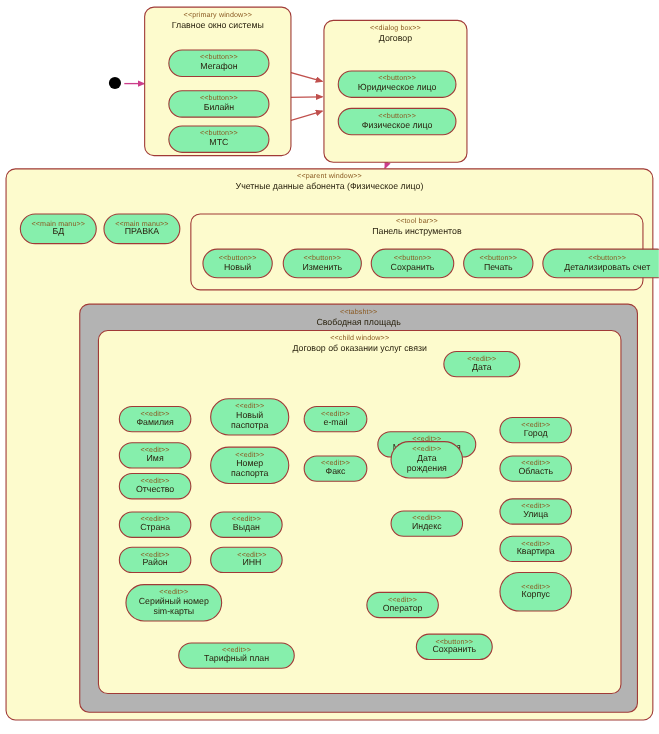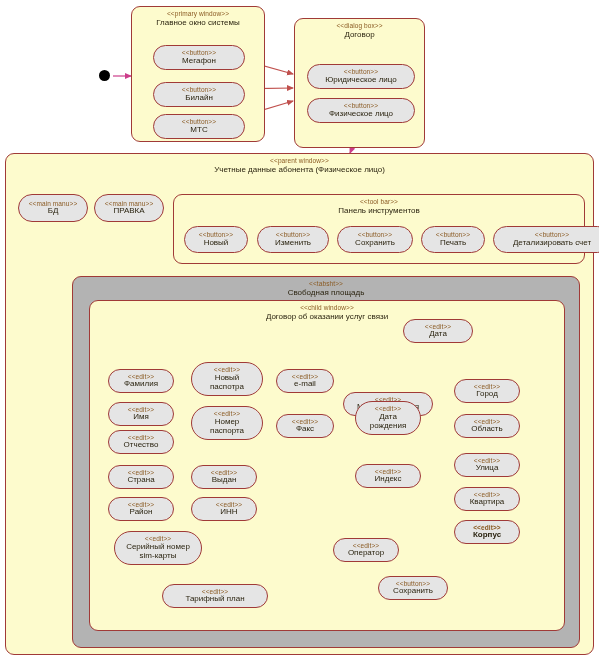--- a/index.html
+++ b/index.html
@@ -14,21 +14,21 @@
     position: relative;
     width: 599px;
     height: 667px;
     background: #ffffff;
     overflow: hidden;
   }
   
   .node {
     position: absolute;
     box-sizing: border-box;
-    background: #e5e5e5;
+    background: #86efac;
     border: 1.3px solid #a03a37;
     border-radius: 14px;
     display: flex;
     flex-direction: column;
     align-items: center;
     justify-content: center;
     text-align: center;
     color: #3a2f12;
     line-height: 1.12;
   }
@@ -279,21 +279,21 @@
           <span class="label">Область</span>
         </div>
         <div class="node pill" style="left:364px; top:152px; width:66px; height:24px;">
           <span class="stereo">&lt;&lt;edit&gt;&gt;</span>
           <span class="label">Улица</span>
         </div>
         <div class="node pill" style="left:364px; top:186px; width:66px; height:24px;">
           <span class="stereo">&lt;&lt;edit&gt;&gt;</span>
           <span class="label">Квартира</span>
         </div>
-        <div class="node pill" style="left:364px; top:219px; width:66px; height:24px;font-weight:bold;">
+        <div class="node pill" style="left:364px; top:219px; width:66px; height:36px;">
           <span class="stereo">&lt;&lt;edit&gt;&gt;</span>
           <span class="label">Корпус</span>
         </div>
 
         <div class="node pill" style="left:24px; top:230px; width:88px; height:34px;">
           <span class="stereo">&lt;&lt;edit&gt;&gt;</span>
           <span class="label">Серийный номер
 sim-карты</span>
         </div>
         <div class="node pill" style="left:243px; top:237px; width:66px; height:24px;">

